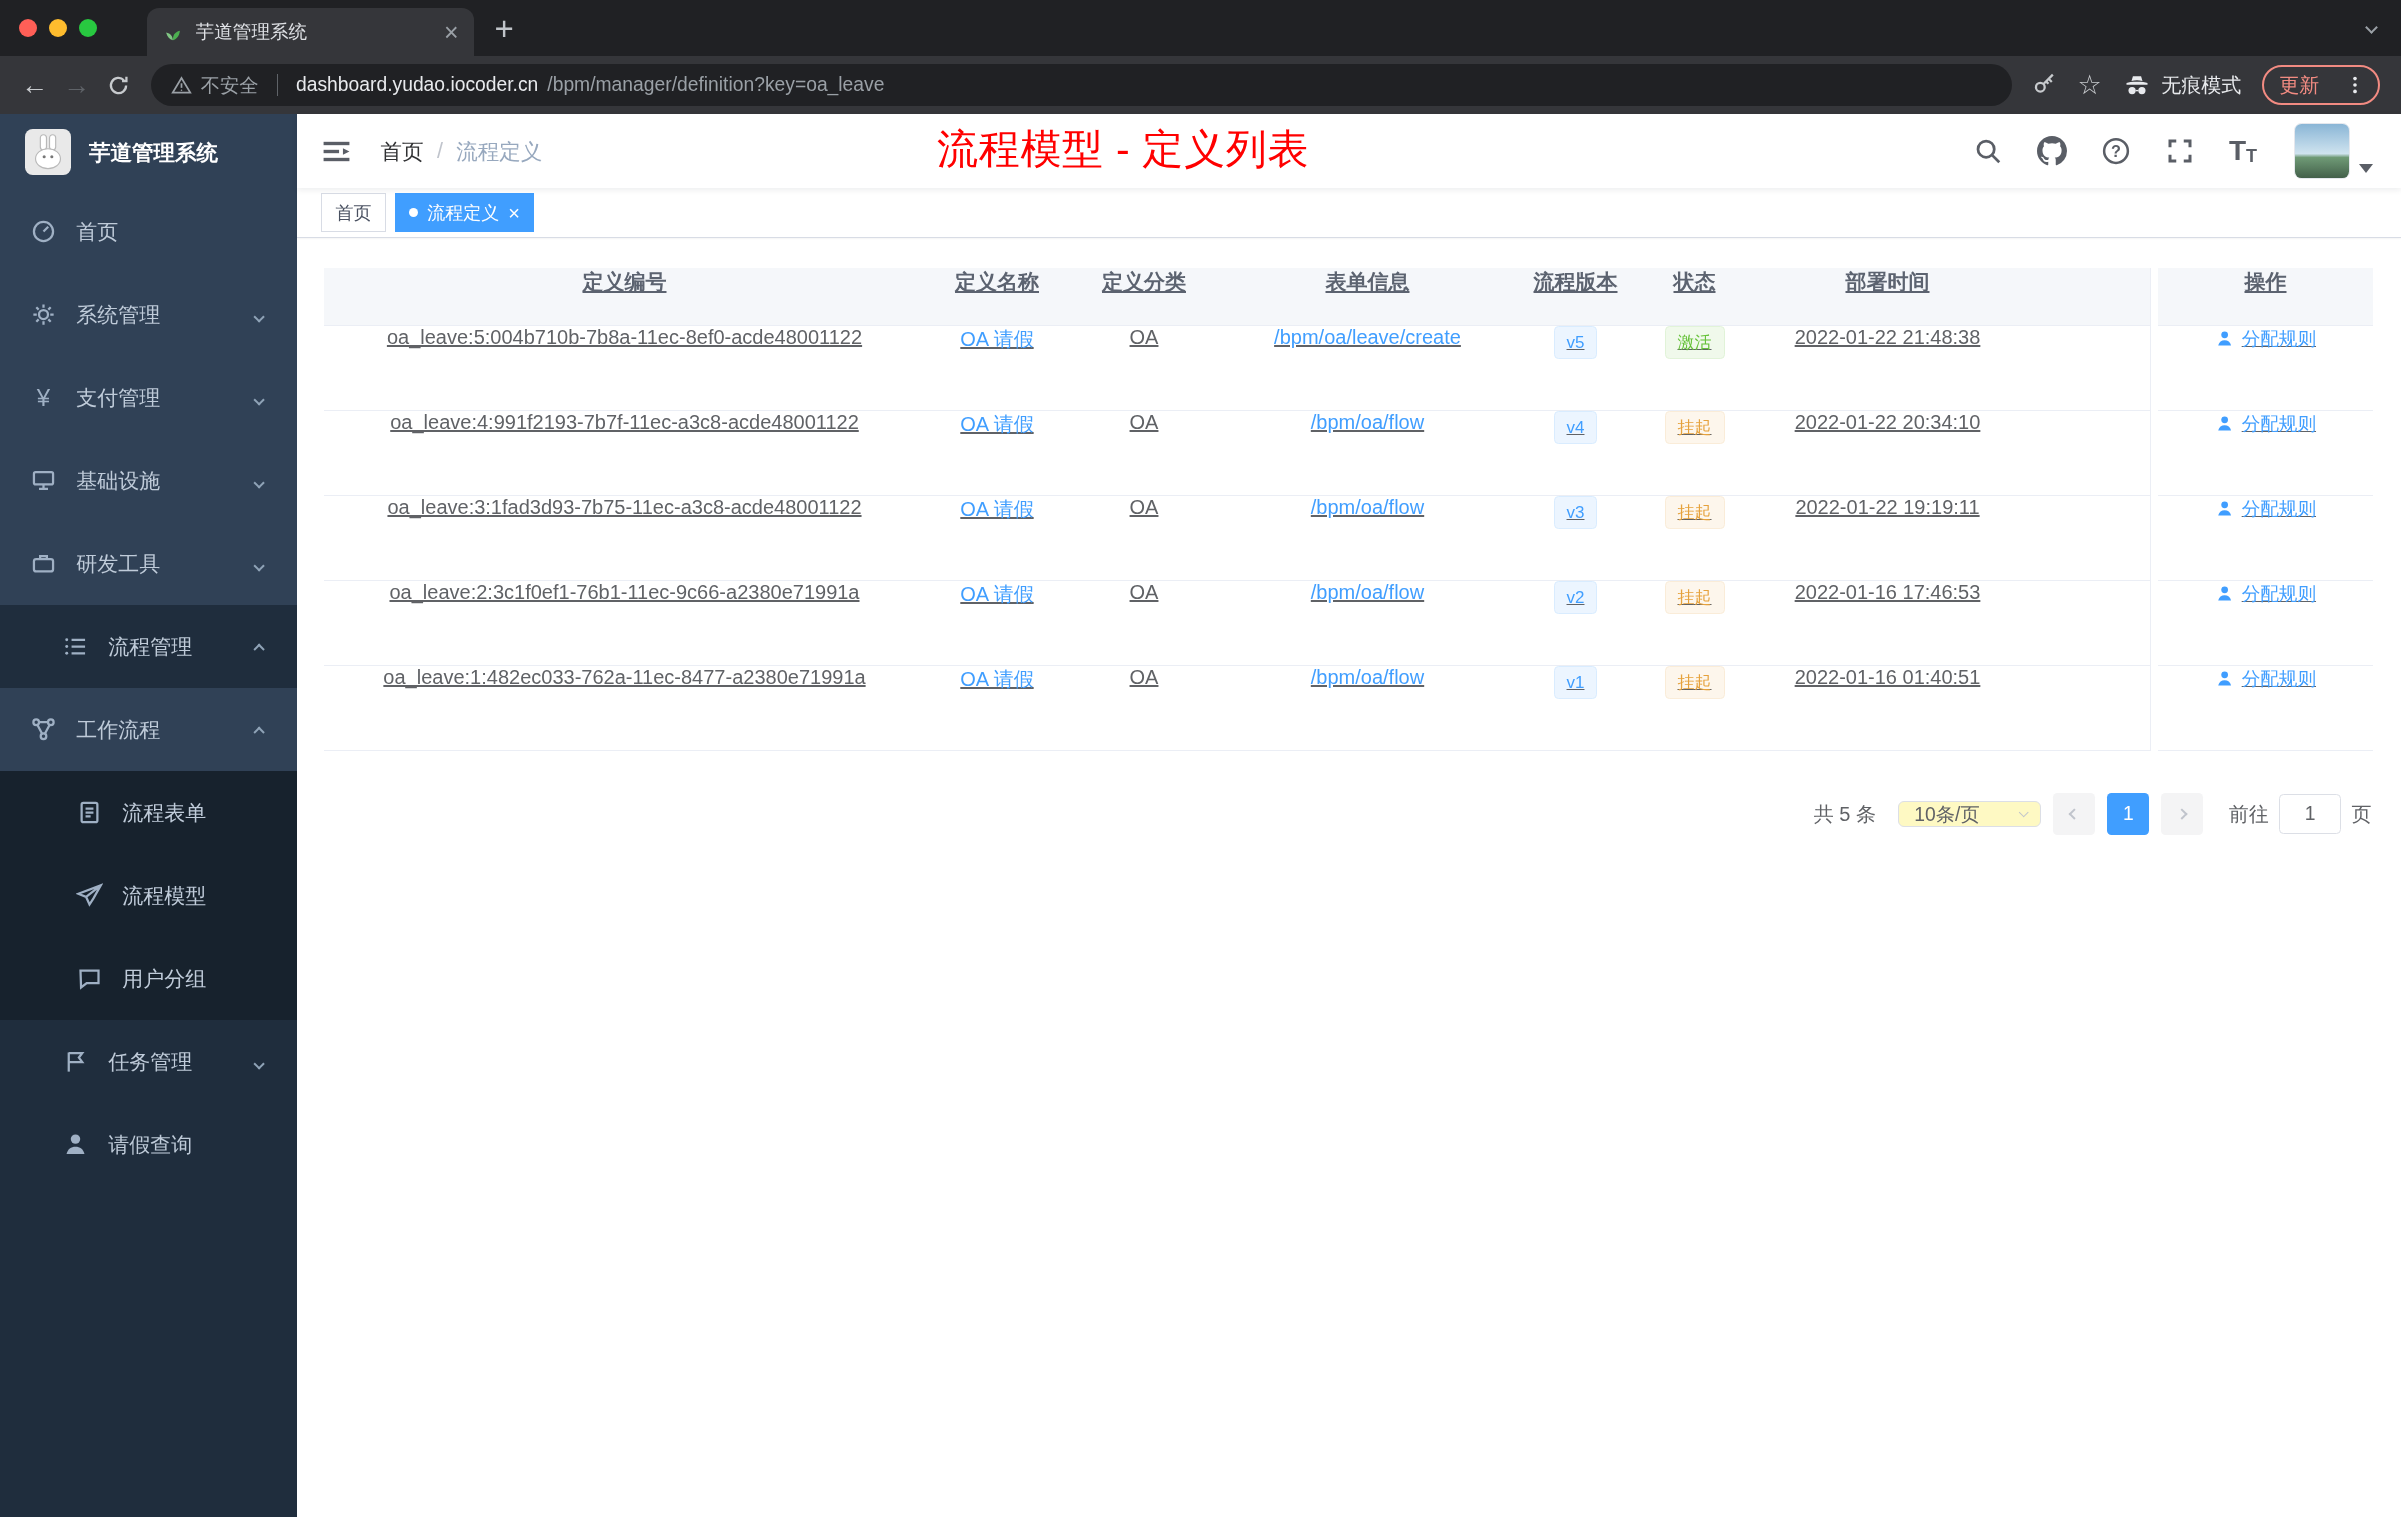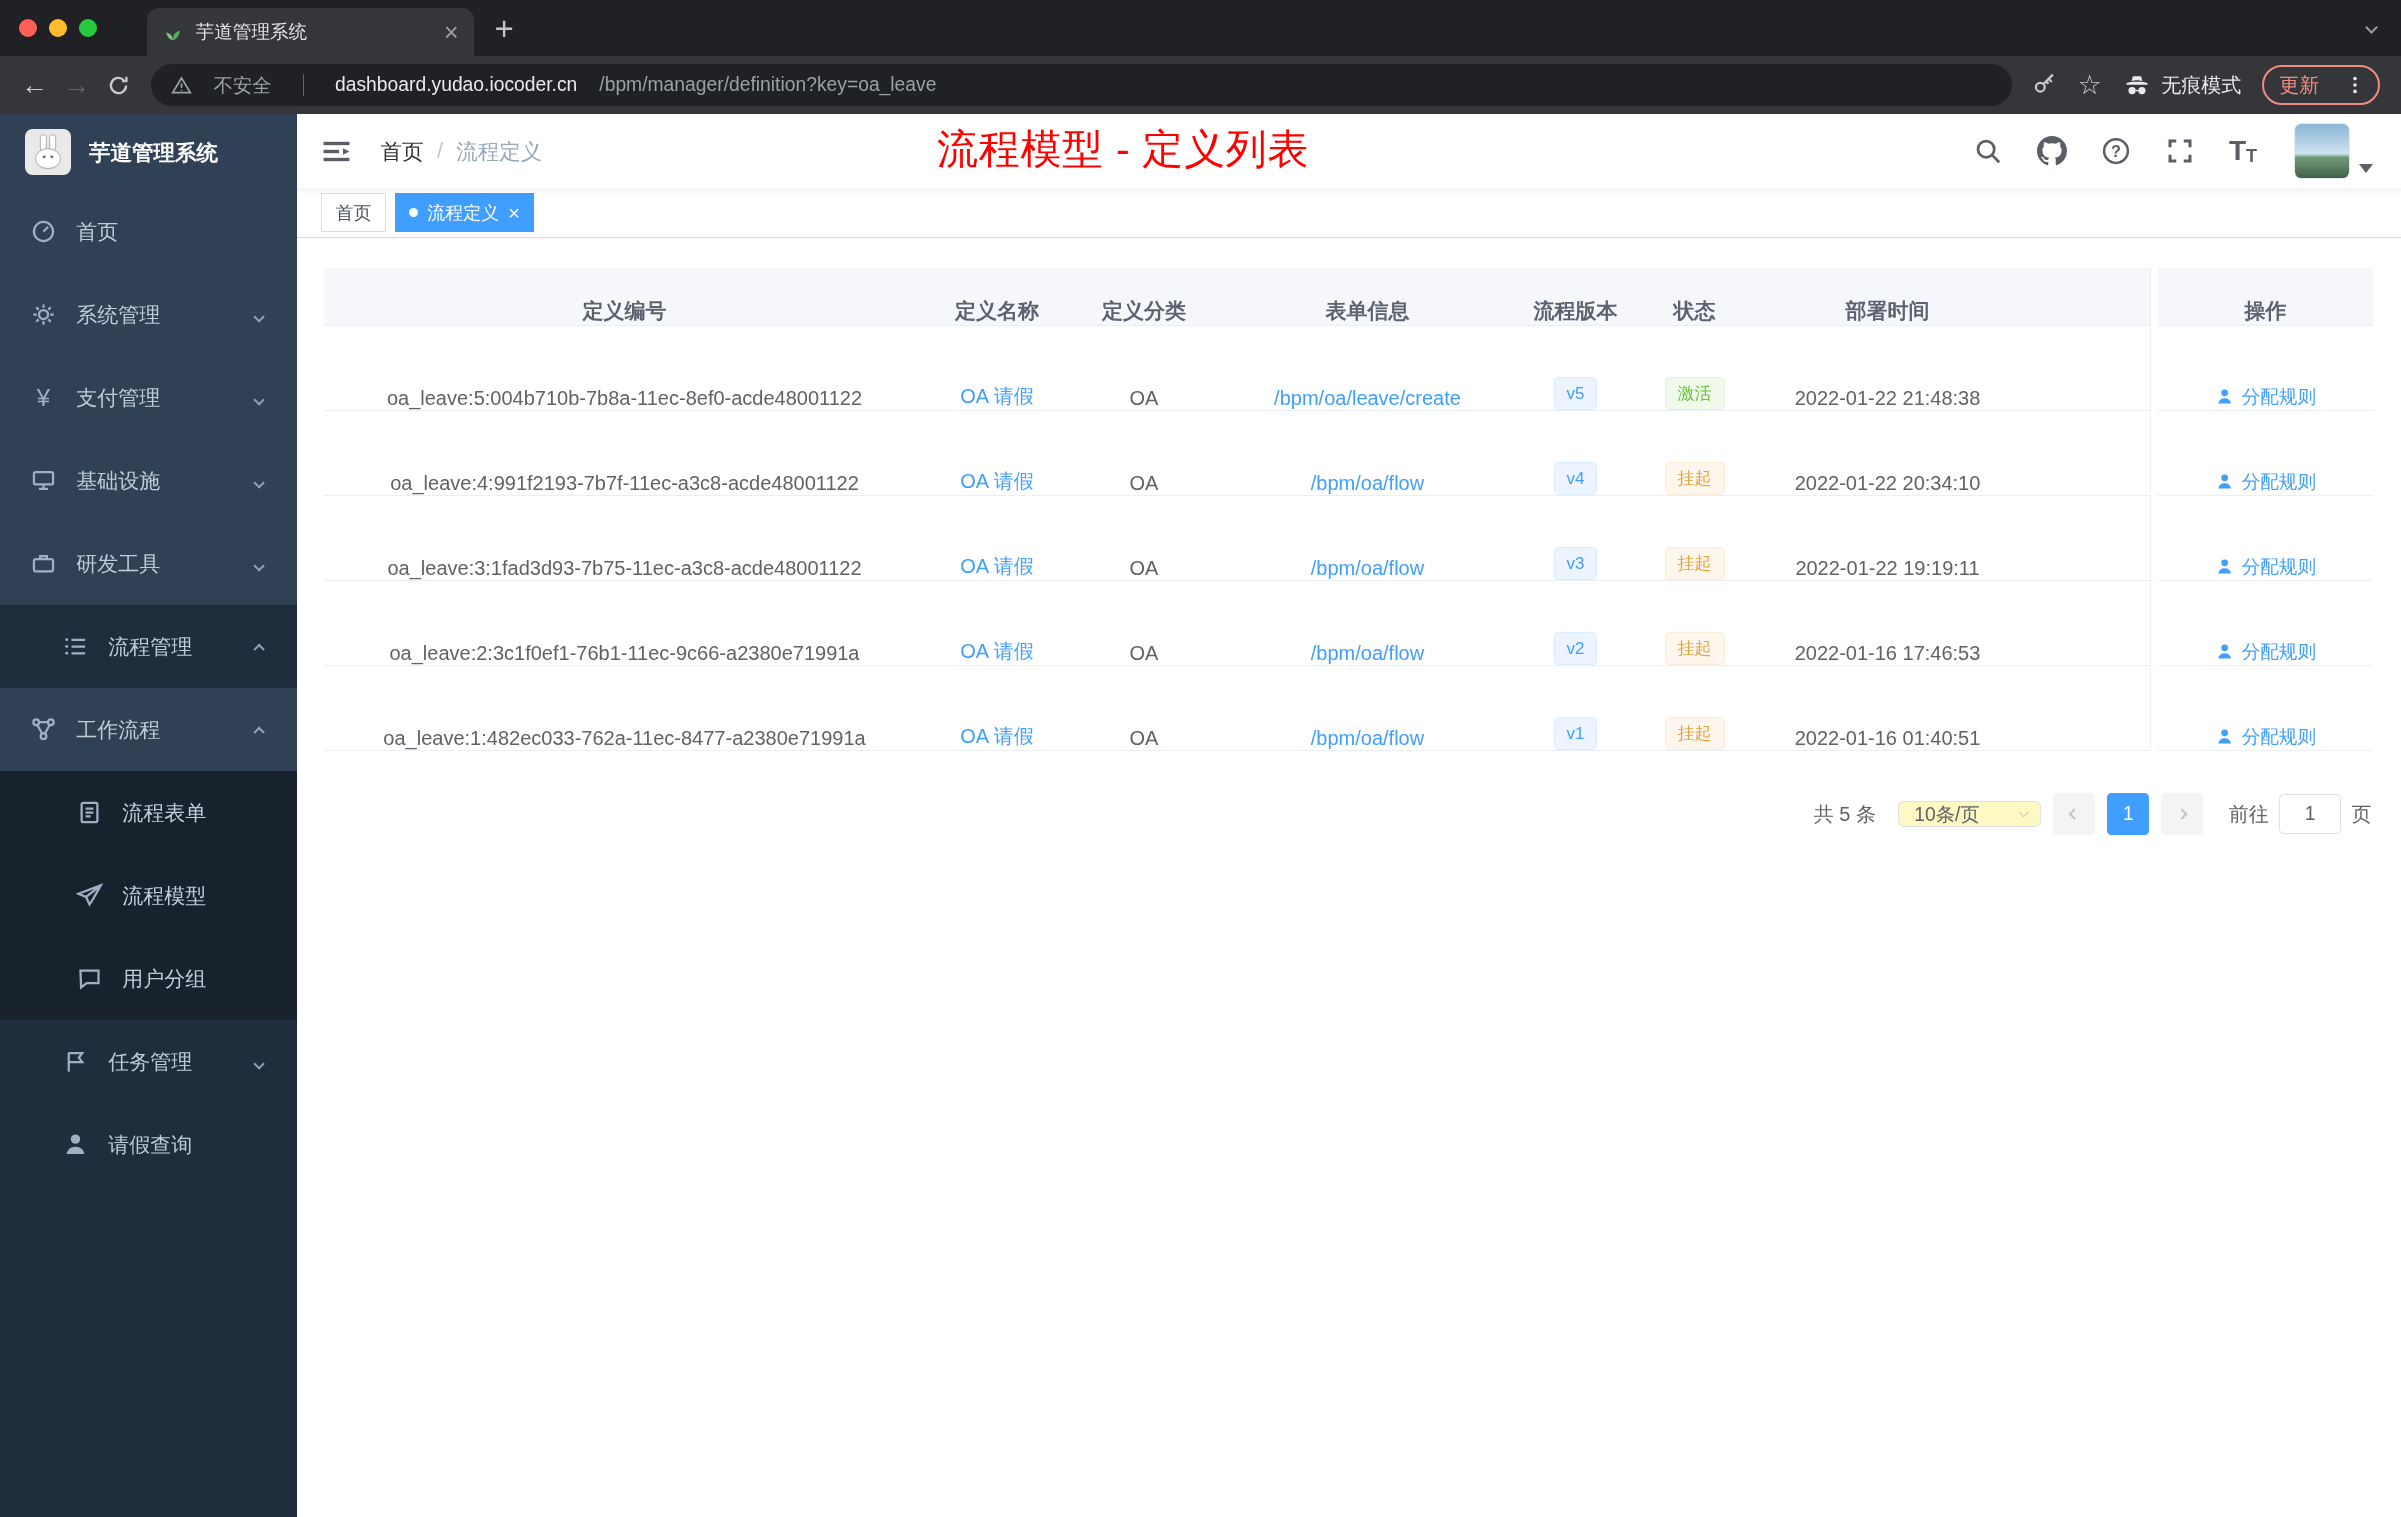--- a/index.html
+++ b/index.html
@@ -24,21 +24,21 @@
   .chev.left { transform:rotate(135deg); }
   .chev.right { transform:rotate(-45deg); }
   .tabsearch { color:#9aa0a6; margin-right:25px; }
 
   .toolbar { height:58px; background:#35363a; display:flex; align-items:center; padding:0 13.4px; }
   .nav-btn { width:42px; height:42px; display:flex; align-items:center; justify-content:center;
     font-size:27px; color:#c7cacd; }
   .nav-btn.disabled { color:#5f6368; }
   .nav-btn svg { width:25px; height:25px; }
   .omnibox { flex:1; height:42px; background:#202124; border-radius:21px; margin:0 12px;
-    display:flex; align-items:center; padding:0 19.3px; font-size:19.3px; color:#9aa0a6; gap:22px; min-width:0; }
+    display:flex; align-items:center; padding:0 19.3px; font-size:19.3px; color:#9aa0a6; gap:9px; min-width:0; }
   .omnibox svg { width:21px; height:21px; flex:none; }
   .omni-sep { width:1.5px; height:22px; background:#5f6368; margin:0 9px; flex:none; }
   .url-host { color:#e8eaed; white-space:nowrap; }
   .url-path { color:#9aa0a6; white-space:nowrap; overflow:hidden; text-overflow:ellipsis; }
   .tool-right { display:flex; align-items:center; gap:21px; padding:0 7.4px; }
   .tool-right svg { width:25px; height:25px; }
   .star-ic { color:#c7cacd; font-size:27px; line-height:1; }
   .key-ic, .dots-ic { color:#c7cacd; }
   .incog { display:flex; align-items:center; gap:10.4px; color:#e8eaed; font-size:20px; }
   .incog svg { width:28px; height:28px; color:#e8eaed; }
@@ -97,21 +97,21 @@
   .tag.active { background:#409eff; border-color:#409eff; color:#fff; }
   .tag-dot { width:9px; height:9px; border-radius:50%; background:#fff; }
   .tag-close { font-size:20px; line-height:1; }
 
   
   .content { flex:1; padding:30px 28px 0 27px; background:#fff; min-width:0; }
   .table-flex { display:flex; font-size:20px; color:#606266; }
   .t-main { flex:1; min-width:0; border-right:0.7px solid #ebeef5; }
   .t-gap { width:7.4px; flex:none; }
   .t-action { width:215px; flex:none; }
-  .tr { display:flex; align-items:flex-end; height:85px; border-bottom:0.7px solid #ebeef5; }
+  .tr { display:flex; align-items:flex-start; height:85px; border-bottom:0.7px solid #ebeef5;text-decoration:underline; }
   .tr.th-row { height:58px; background:#f5f7fa; font-weight:bold; color:#5c6370; font-size:21px; }
   .td { display:flex; align-items:center; justify-content:center; text-align:center; flex:none; padding:0 6px; overflow:hidden; }
   .c1{width:601px}.c2{width:144px}.c3{width:150px}.c4{width:297px}.c5{width:119px}.c6{width:119px}.c7{width:267px}
   .c-fill{flex:1}
   .c-act{width:100%}
   .link { color:#409eff; cursor:pointer; }
   .el-tag { height:33px; padding:0 12px; border-radius:4.5px; font-size:17px; display:inline-flex;
     align-items:center; border:0.7px solid; white-space:nowrap; }
   .tag-version { background:#ecf5ff; border-color:#d9ecff; color:#409eff; }
   .tag-success { background:#f0f9eb; border-color:#e1f3d8; color:#67c23a; }

